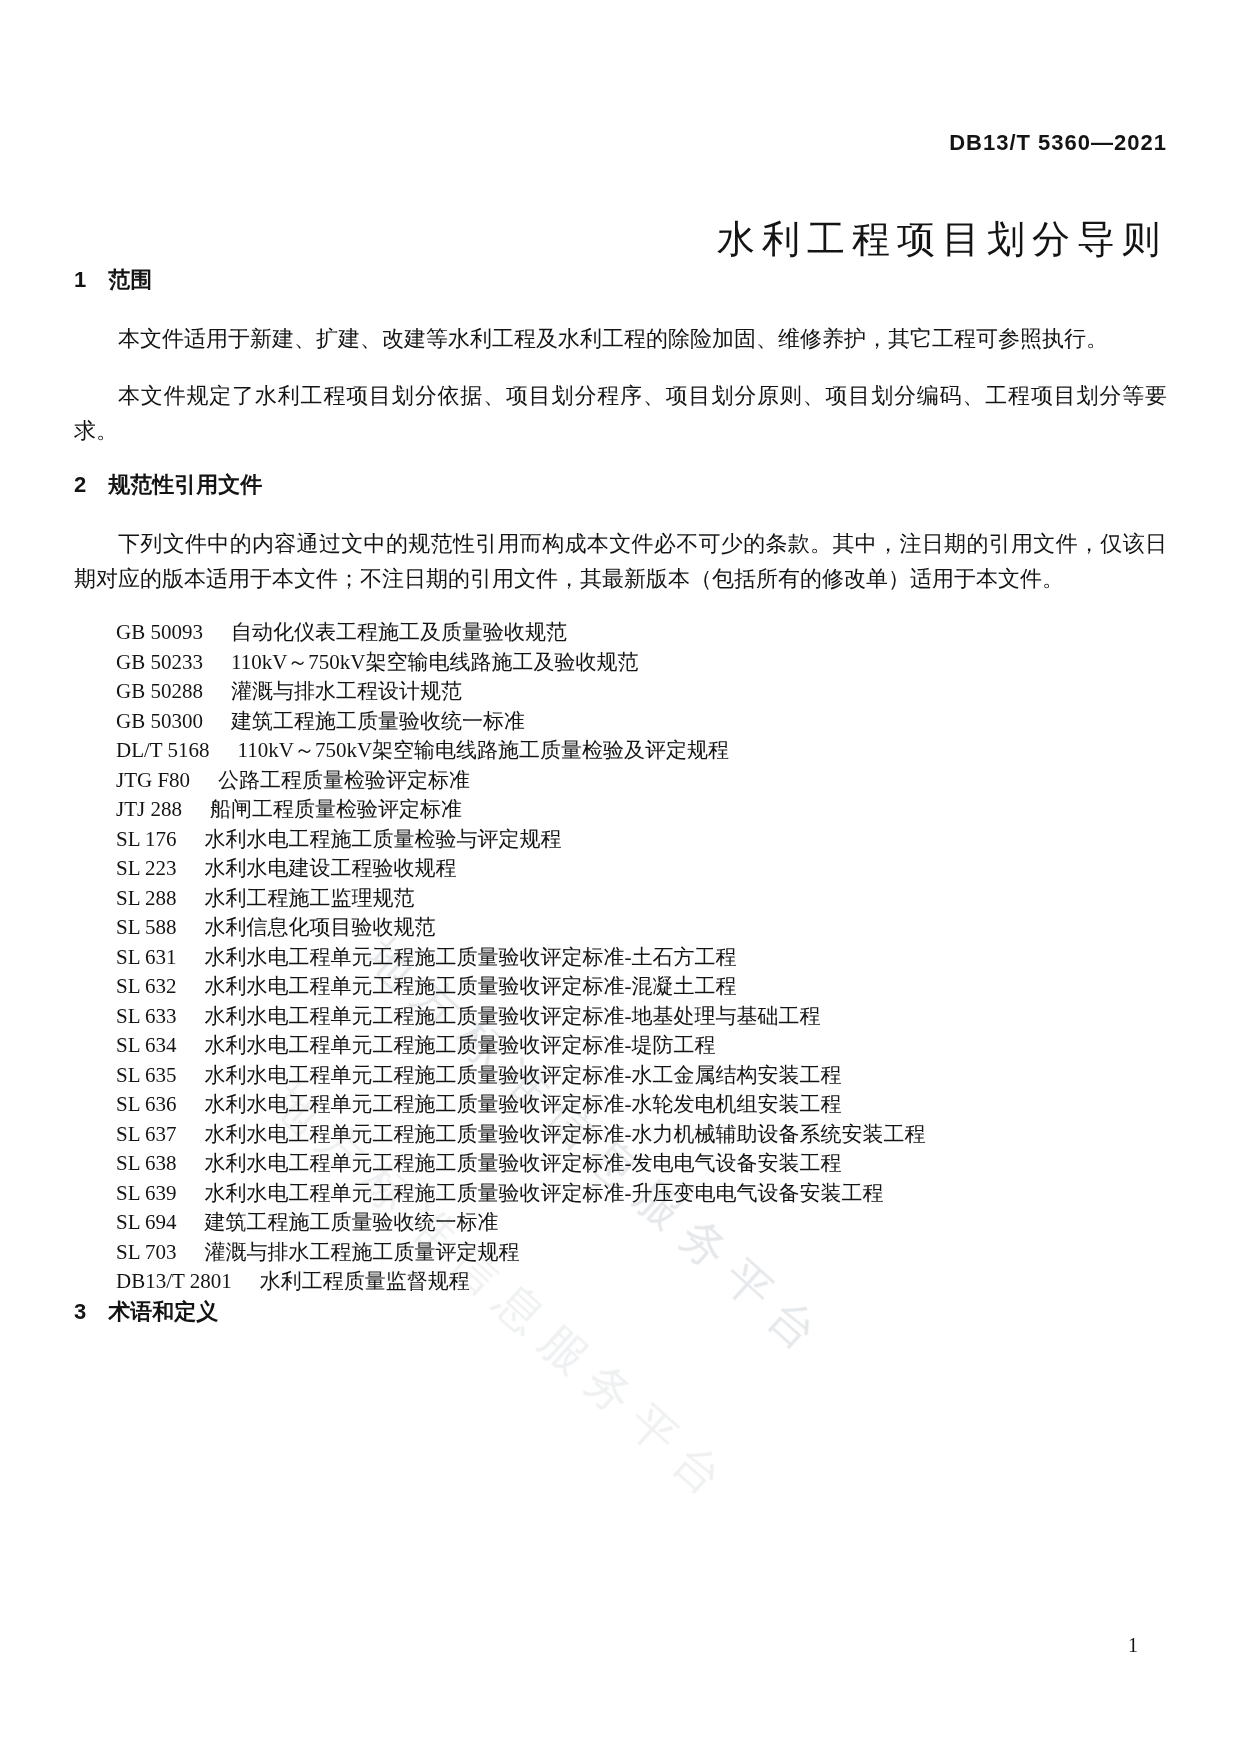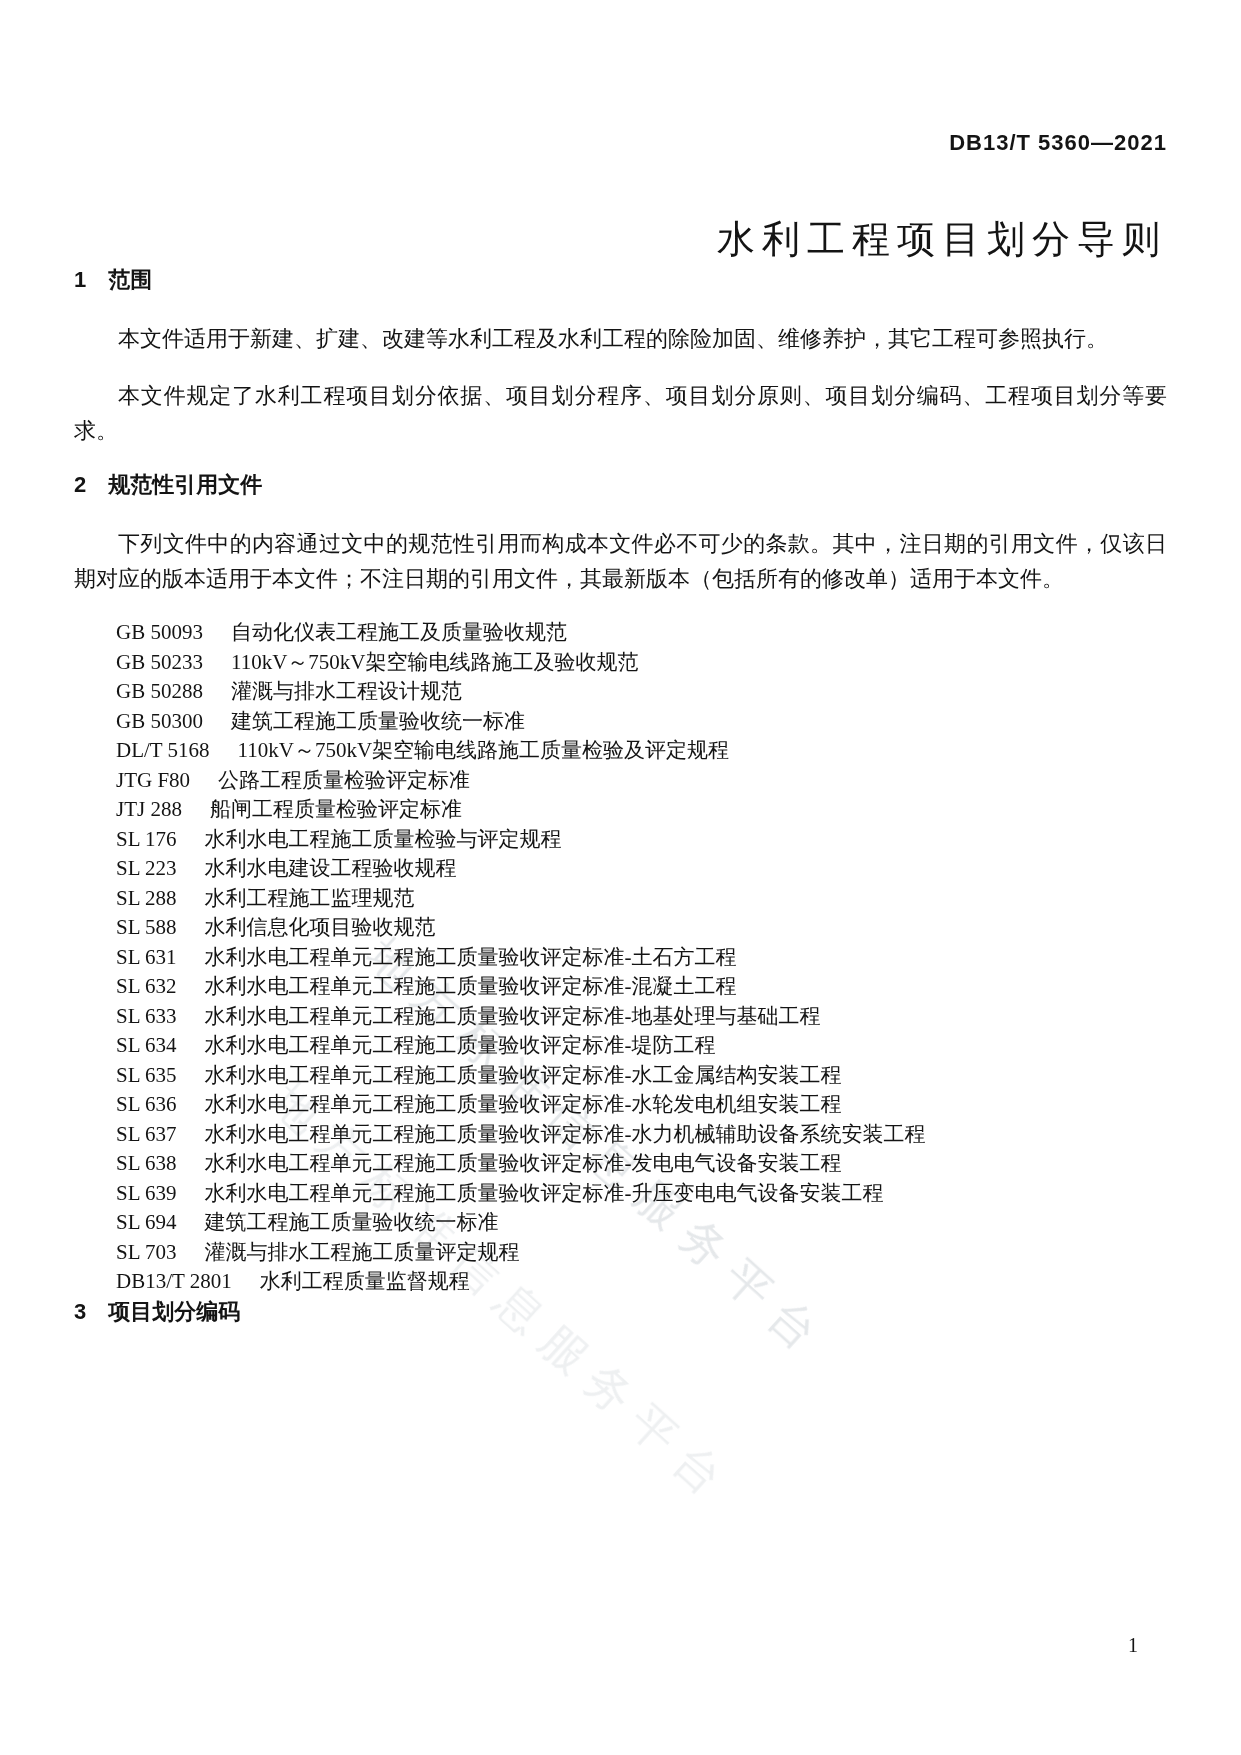--- a/index.html
+++ b/index.html
@@ -141,20 +141,20 @@
         <div class="ref-item"><span class="ref-code">SL 636</span><span class="ref-title">水利水电工程单元工程施工质量验收评定标准-水轮发电机组安装工程</span></div>
         <div class="ref-item"><span class="ref-code">SL 637</span><span class="ref-title">水利水电工程单元工程施工质量验收评定标准-水力机械辅助设备系统安装工程</span></div>
         <div class="ref-item"><span class="ref-code">SL 638</span><span class="ref-title">水利水电工程单元工程施工质量验收评定标准-发电电气设备安装工程</span></div>
         <div class="ref-item"><span class="ref-code">SL 639</span><span class="ref-title">水利水电工程单元工程施工质量验收评定标准-升压变电电气设备安装工程</span></div>
         <div class="ref-item"><span class="ref-code">SL 694</span><span class="ref-title">建筑工程施工质量验收统一标准</span></div>
         <div class="ref-item"><span class="ref-code">SL 703</span><span class="ref-title">灌溉与排水工程施工质量评定规程</span></div>
         <div class="ref-item"><span class="ref-code">DB13/T 2801</span><span class="ref-title">水利工程质量监督规程</span></div>
       </div>
 
     <div class="section-heading">
-      <span class="sec-num">3</span><span>项目划分编码</span>
+      <span class="sec-num">3</span><span>术语和定义</span>
     </div>
 
   </div>
 
   <div class="page-number">1</div>
 
 </div>
 
 </body></html>

